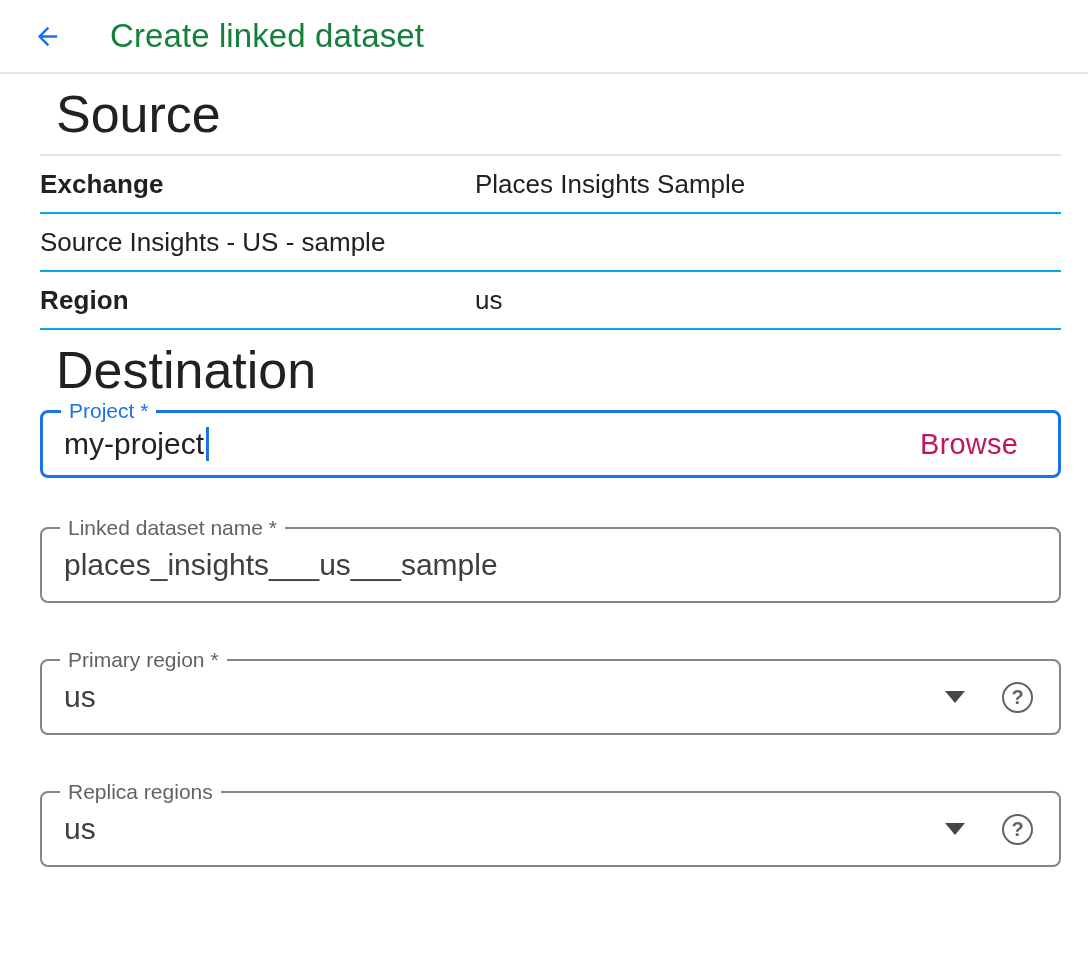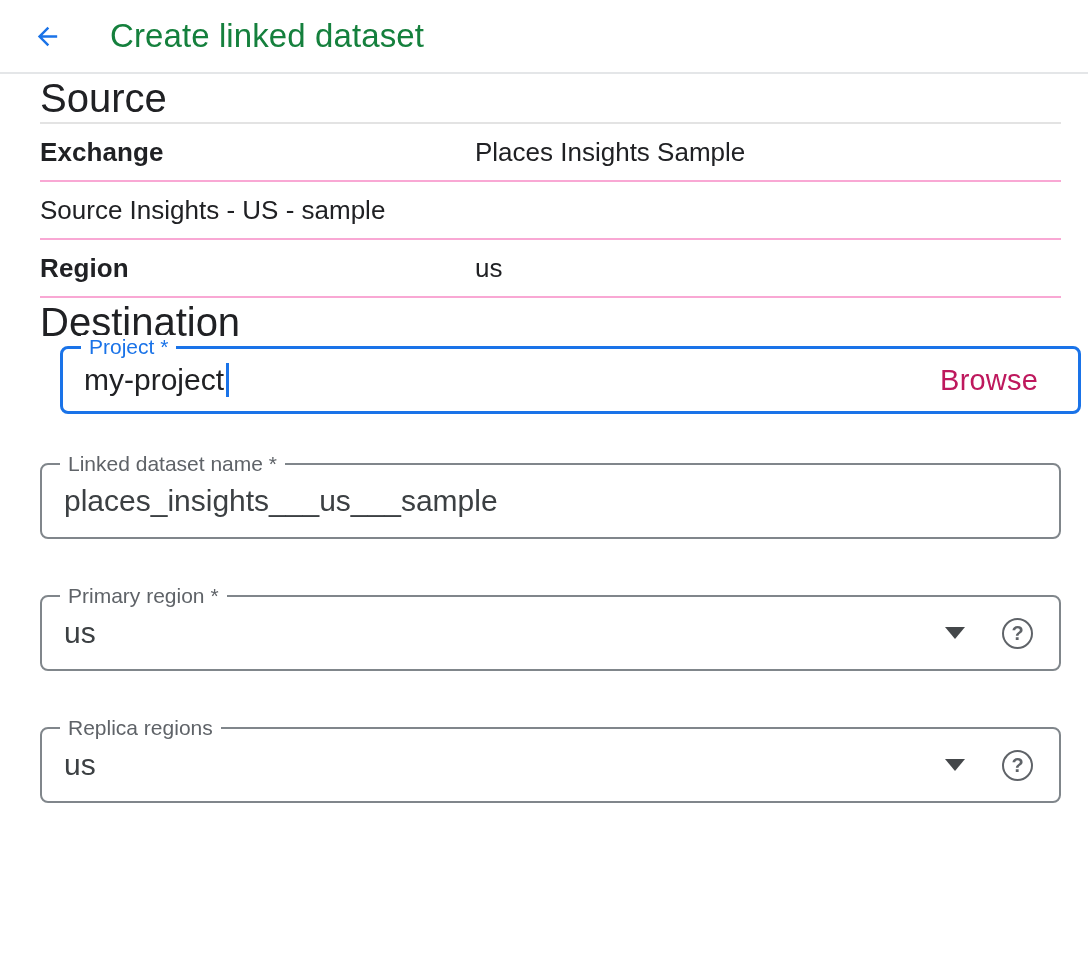--- a/index.html
+++ b/index.html
@@ -31,37 +31,37 @@
     font-weight: 400;
     color: #15803d;
     margin: 0 0 0 39px;
     letter-spacing: 0.1px;
   }
 
   
   .content { padding: 0 27px 0 40px; }
 
   h2.section-heading {
-    font-size: 40px;
+    font-size: 52px;
     font-weight: 400;
     color: #202124;
-    margin: 0;
+    margin: 16px;
     line-height: 48px;
     letter-spacing: 0;
   }
   .source-heading { margin-top: 62px; margin-bottom: 24px; }
   .dest-heading   { margin-top: 70px; margin-bottom: 35px; }
 
   
   .prop-table { border-top: 2px solid #e3e3e3; }
   .prop-row {
     display: flex;
     align-items: center;
     height: 58px;
-    border-bottom: 2px solid #f9a8d4;
+    border-bottom: 2px solid #0ea5e9;
   }
   .prop-label {
     width: 435px;
     flex: none;
     font-size: 26px;
     font-weight: bold;
     color: #202124;
     letter-spacing: 0.1px;
   }
   .prop-value {
@@ -95,21 +95,20 @@
   }
   .field-value {
     font-size: 30px;
     color: #3c4043;
     white-space: nowrap;
   }
   .field.focused {
     height: 68px;
     border: 3px solid #1a73e8;
     padding: 0 24px 0 21px;
-    margin-left: 20px;
   }
   .field.focused .field-label { color: #1a73e8; top: -14px; }
   .field.focused .field-value { color: #202124; }
 
   .text-cursor {
     width: 3px; height: 34px;
     background: #1a73e8;
     margin-left: 2px;
     flex: none;
   }

